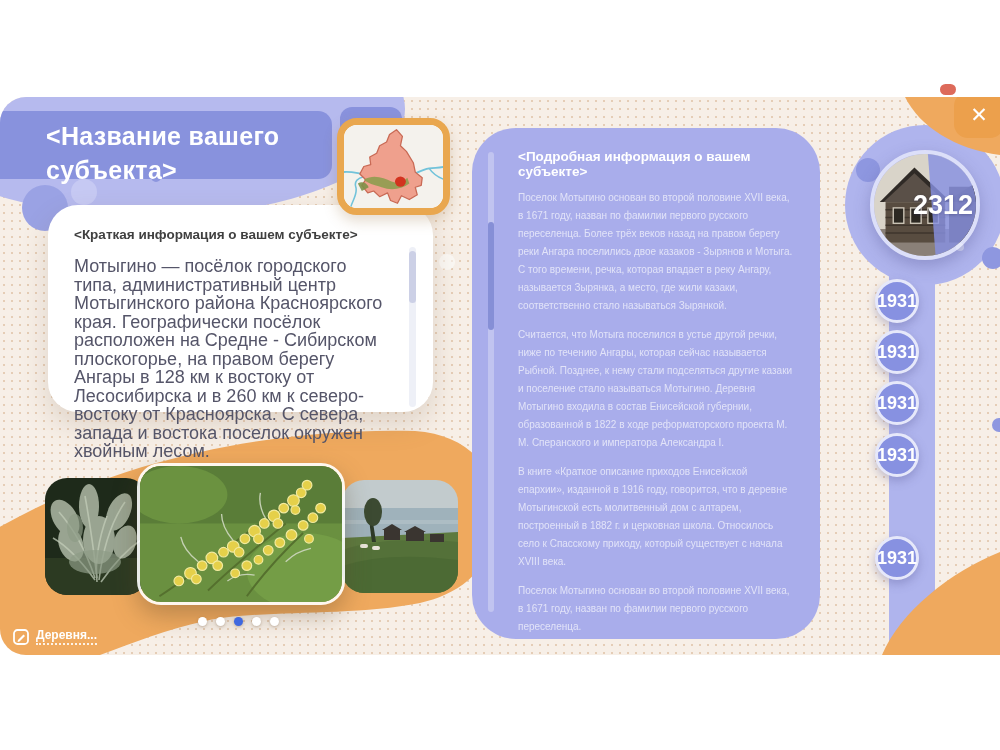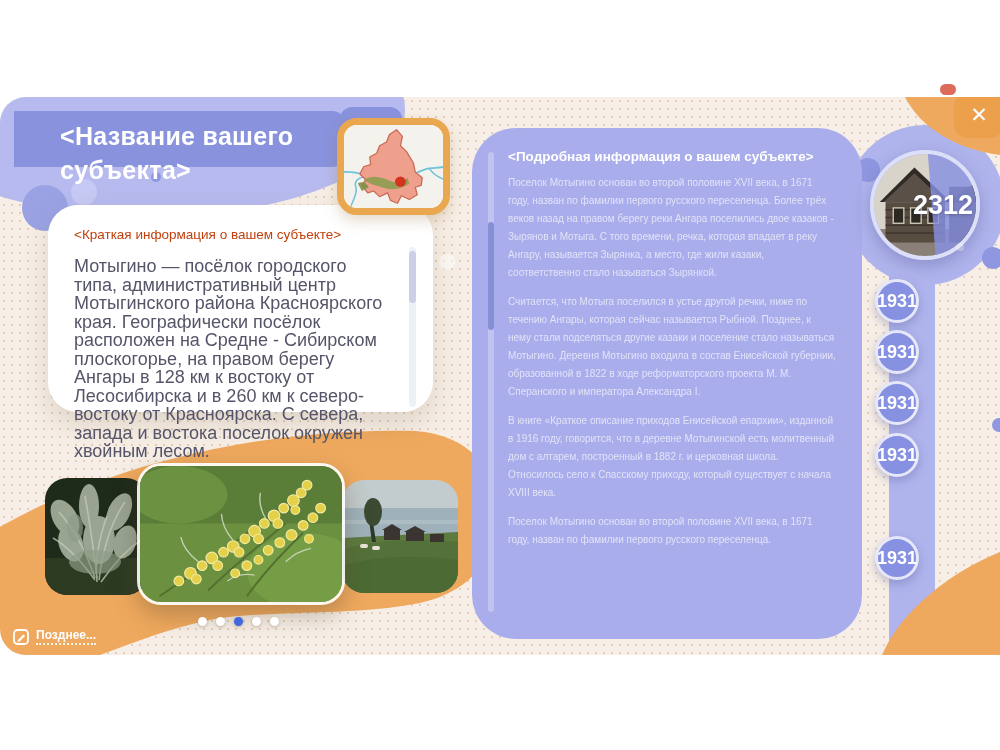--- a/index.html
+++ b/index.html
@@ -11,32 +11,32 @@
     background-color:#f7efe7;
     background-image:radial-gradient(#e5cdb6 1.1px, rgba(0,0,0,0) 1.3px);
     background-size:8px 8px;
     border-radius:26px 0 0 26px;overflow:hidden;}
   .bg-svg{position:absolute;left:0;top:0;z-index:1;pointer-events:none;}
 
   .red-accent{position:absolute;left:940px;top:84px;width:16px;height:11px;border-radius:6px;background:#dd6a5a;z-index:0;}
 
   
   .map-backplate{position:absolute;left:340px;top:10px;width:62px;height:34px;border-radius:12px;background:#8992dd;z-index:2;}
-  .title-banner{position:absolute;left:0;top:14px;width:332px;height:56px;background:#8892dd;border-radius:0 14px 14px 0;z-index:3;margin-left:14px;}
+  .title-banner{position:absolute;left:0;top:14px;width:332px;height:68px;background:#8892dd;border-radius:0 14px 14px 0;z-index:3;}
   .title-banner h1{margin:0;padding:8px 0 0 46px;font-size:25px;line-height:34px;font-weight:700;color:#ffffff;letter-spacing:.3px;}
 
   
   .map-card{position:absolute;left:337px;top:21px;width:113px;height:97px;background:#ffffff;
     border:7px solid #e9a74f;border-radius:20px;z-index:4;overflow:hidden;box-shadow:0 6px 14px rgba(150,110,60,.25);cursor:pointer;}
   .map-card svg{display:block;width:100%;height:100%;background:#f4f2ed;}
 
   
   .brief-card{position:absolute;left:48px;top:108px;width:385px;height:207px;background:#ffffff;border-radius:30px;
     box-shadow:0 12px 28px rgba(125,100,75,.20);z-index:3;padding:22px 44px 0 26px;}
-  .brief-card h2{margin:0 0 15px 0;font-size:13.5px;font-weight:400;color:#c2410c;}
+  .brief-card h2{margin:0 0 15px 0;font-size:13.5px;font-weight:700;color:#404040;}
   .brief-card p{margin:0;font-size:18px;line-height:18.5px;color:#555569;}
   .card-scroll{position:absolute;right:17px;top:42px;width:7px;height:160px;border-radius:4px;background:#eef0f7;}
   .card-scroll .thumb{position:absolute;left:0;top:4px;width:7px;height:52px;border-radius:4px;background:#ccd0e6;cursor:pointer;}
 
   
   .photo{position:absolute;border-radius:22px;overflow:hidden;z-index:3;cursor:pointer;}
   .photo svg{display:block;width:100%;height:100%;}
   .photo-left{left:45px;top:381px;width:103px;height:117px;}
   .photo-right{left:342px;top:383px;width:116px;height:113px;}
   .photo-center{left:137px;top:366px;width:208px;height:142px;z-index:4;border:3px solid rgba(255,255,255,.9);
@@ -46,22 +46,22 @@
   .dots{position:absolute;left:198px;top:520px;display:flex;gap:9px;z-index:4;}
   .dot{width:9px;height:9px;border-radius:50%;background:#ffffff;box-shadow:0 1px 3px rgba(120,90,60,.4);cursor:pointer;}
   .dot.active{background:#3f68df;}
 
   
   .edit-btn{position:absolute;left:13px;top:531px;display:flex;align-items:center;gap:7px;background:none;border:none;
     color:#ffffff;z-index:4;cursor:pointer;padding:0;}
   .edit-btn .lbl{font-size:12px;font-weight:700;color:#ffffff;border-bottom:2px dotted rgba(255,255,255,.85);padding-bottom:1px;}
 
   
-  .detail-panel{position:absolute;left:472px;top:31px;width:390px;height:511px;background:#a9adeb;border-radius:44px;
-    z-index:3;padding:21px 26px 0 36px;overflow:hidden;}
+  .detail-panel{position:absolute;left:472px;top:31px;width:348px;height:511px;background:#a9adeb;border-radius:44px;
+    z-index:3;padding:21px 26px 0 46px;overflow:hidden;}
   .detail-panel h2{margin:0 0 10px 0;font-size:13.5px;font-weight:700;color:#ffffff;}
   .detail-panel p{margin:0 0 11px 0;font-size:10px;line-height:18px;color:rgba(255,255,255,.66);}
   .panel-scroll{position:absolute;left:16px;top:24px;width:6px;height:460px;border-radius:3px;background:rgba(255,255,255,.28);}
   .panel-scroll .thumb{position:absolute;left:0;top:70px;width:6px;height:108px;border-radius:3px;background:#868fd6;cursor:pointer;}
 
   
   .year-main{position:absolute;left:870px;top:53px;width:110px;height:110px;border-radius:50%;z-index:4;overflow:hidden;
     border:4px solid rgba(235,237,252,.75);box-shadow:0 6px 16px rgba(80,80,140,.35);cursor:pointer;}
   .year-main svg{display:block;width:100%;height:100%;}
   .year-main .yr{position:absolute;left:39px;top:36px;font-size:27px;font-weight:700;color:#ffffff;text-shadow:0 1px 3px rgba(40,40,90,.35);}
@@ -238,21 +238,21 @@
       <div class="dot active"></div>
       <div class="dot"></div>
       <div class="dot"></div>
     </div>
 
     <button class="edit-btn">
       <svg width="16" height="16" viewBox="0 0 16 16">
         <rect x="1" y="1" width="14" height="14" rx="3.5" fill="none" stroke="#ffffff" stroke-width="1.8"></rect>
         <path d="M 5,11 L 10.5,5.5 L 12,7 L 6.5,12.5 L 4.6,12.9 Z" fill="#ffffff"></path>
       </svg>
-      <span class="lbl">Позднее...</span>
+      <span class="lbl">Деревня...</span>
     </button>
 
     <div class="detail-panel">
       <div class="panel-scroll">
         <div class="thumb"></div>
       </div>
       <h2>&lt;Подробная информация о вашем субъекте&gt;</h2>
       <p>Поселок Мотыгино основан во второй половине XVII века, в 1671 году, назван по фамилии первого русского переселенца. Более трёх веков назад на правом берегу реки Ангара поселились двое казаков - Зырянов и Мотыга. С того времени, речка, которая впадает в реку Ангару, называется Зырянка, а место, где жили казаки, соответственно стало называться Зырянкой.</p>
       <p>Считается, что Мотыга поселился в устье другой речки, ниже по течению Ангары, которая сейчас называется Рыбной. Позднее, к нему стали подселяться другие казаки и поселение стало называться Мотыгино. Деревня Мотыгино входила в состав Енисейской губернии, образованной в 1822 в ходе реформаторского проекта М. М. Сперанского и императора Александра I.</p>
       <p>В книге «Краткое описание приходов Енисейской епархии», изданной в 1916 году, говорится, что в деревне Мотыгинской есть молитвенный дом с алтарем, построенный в 1882 г. и церковная школа. Относилось село к Спасскому приходу, который существует с начала XVIII века.</p>

